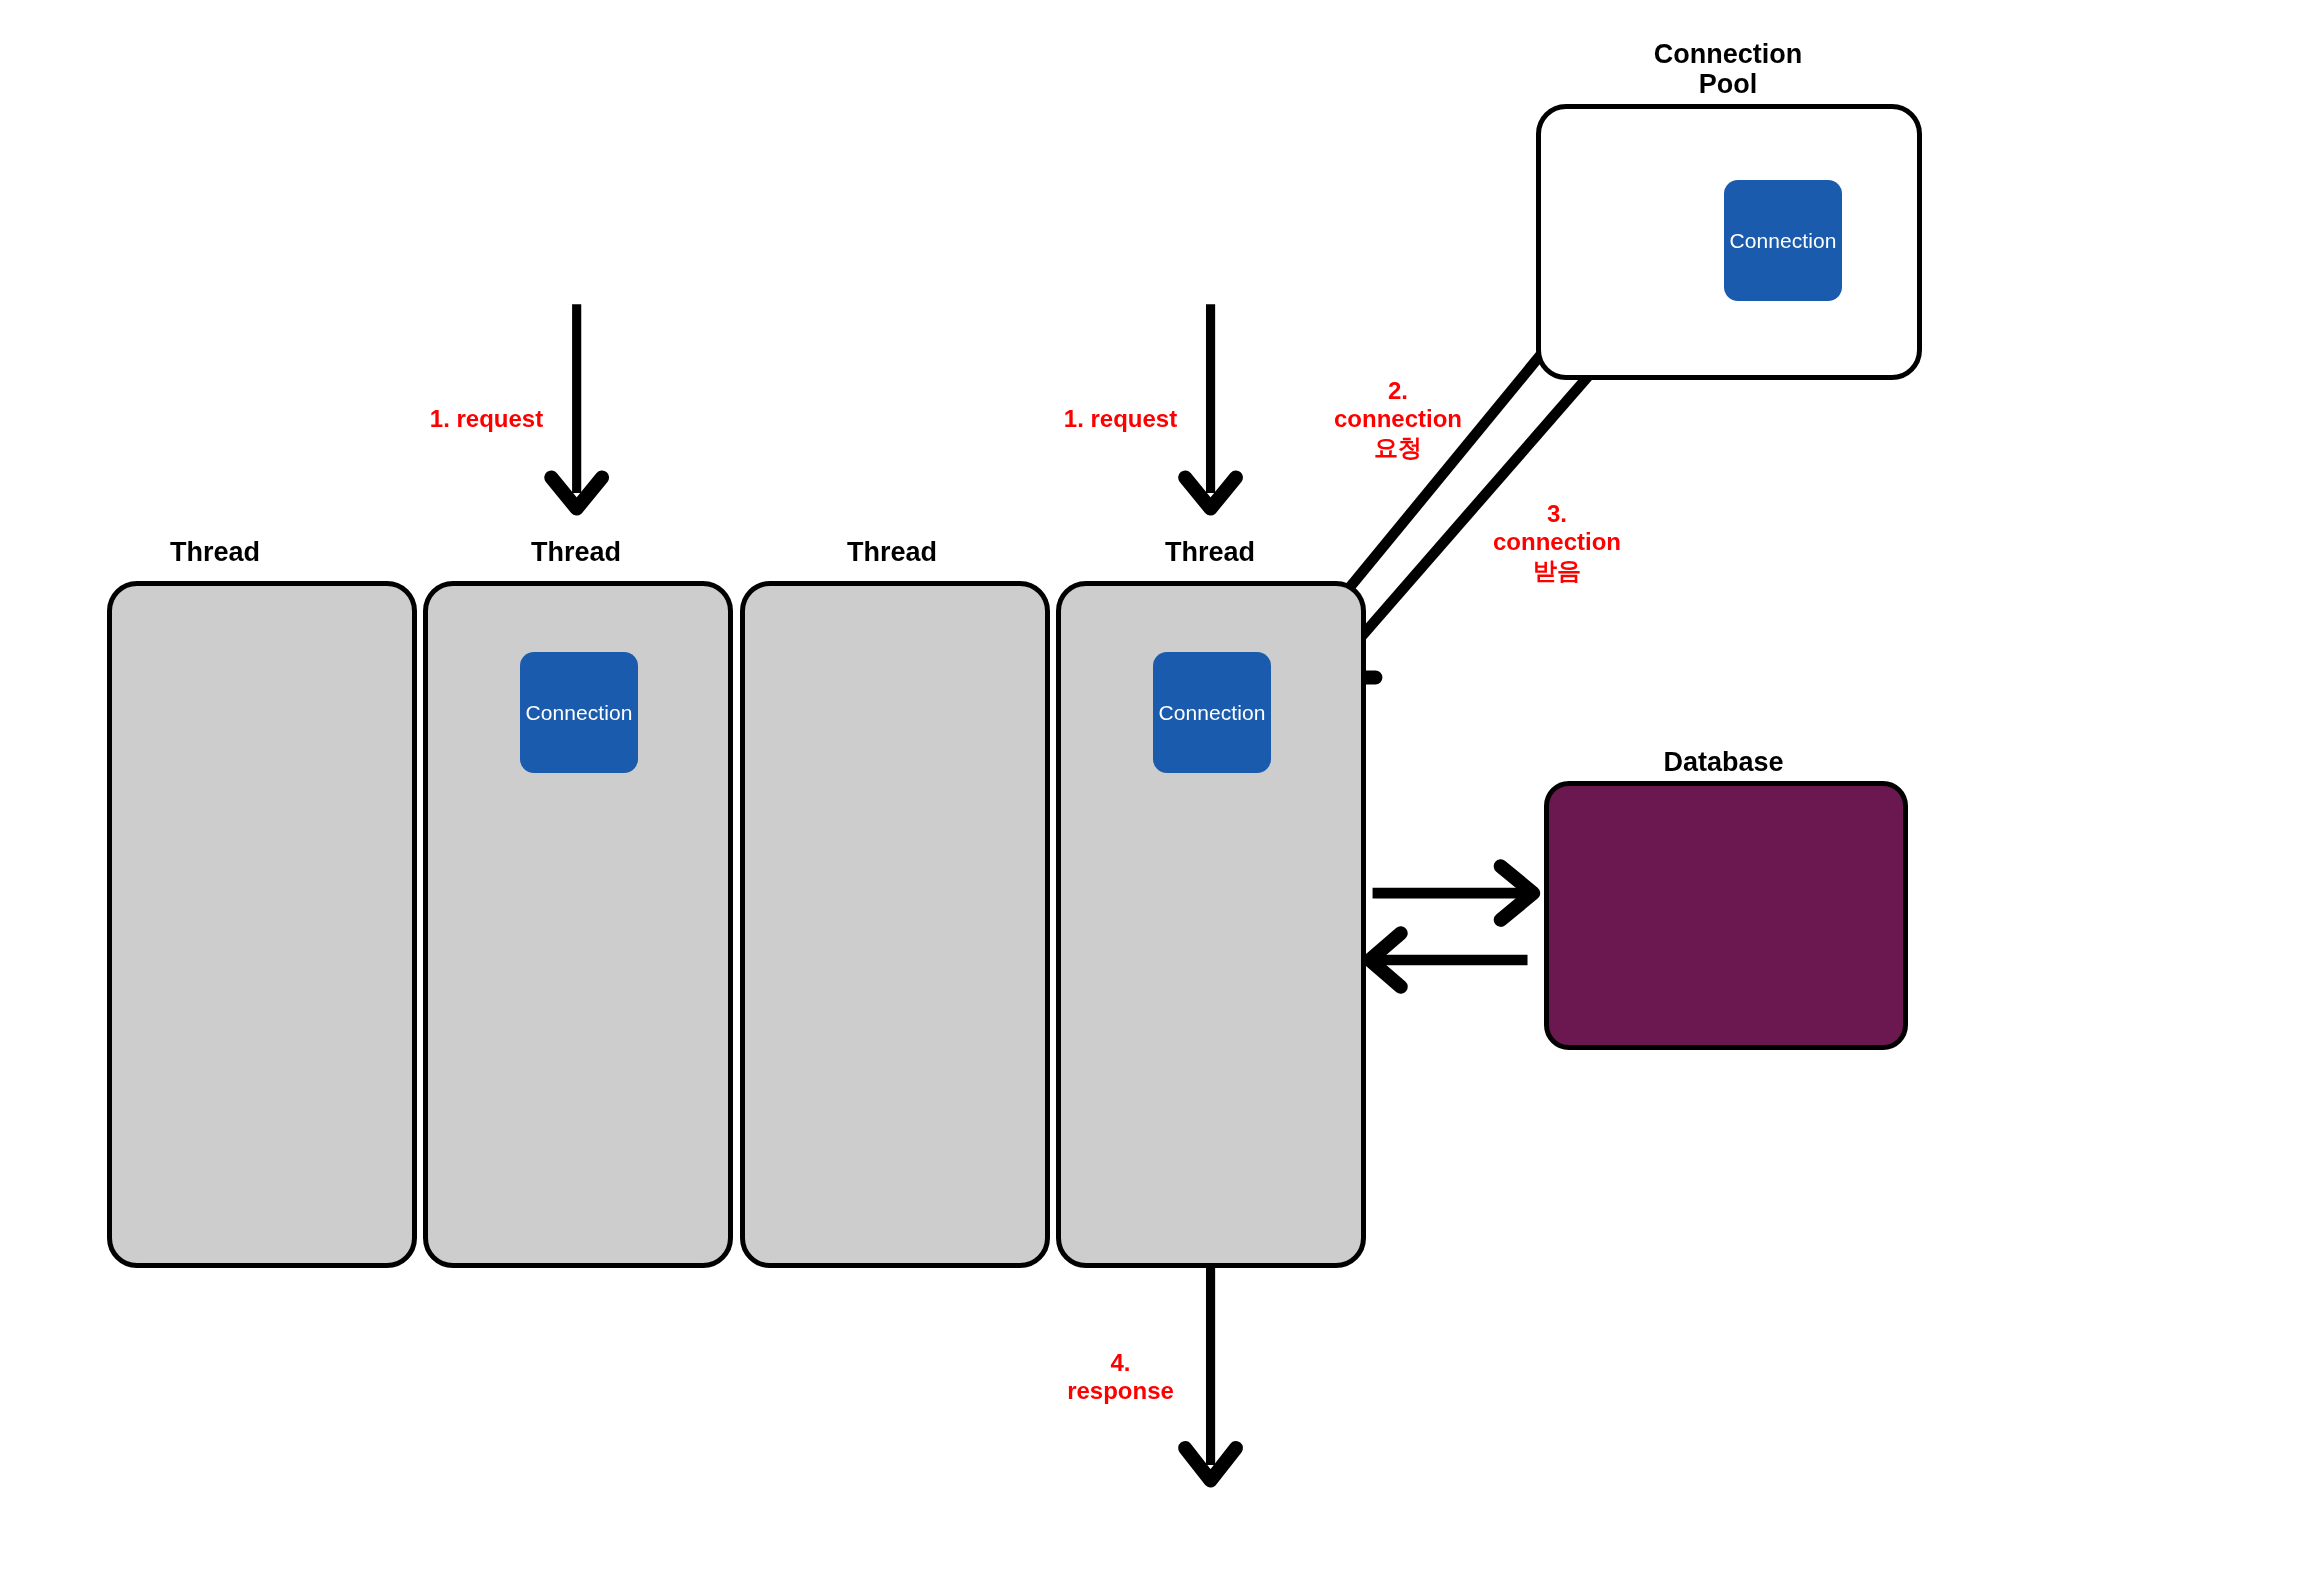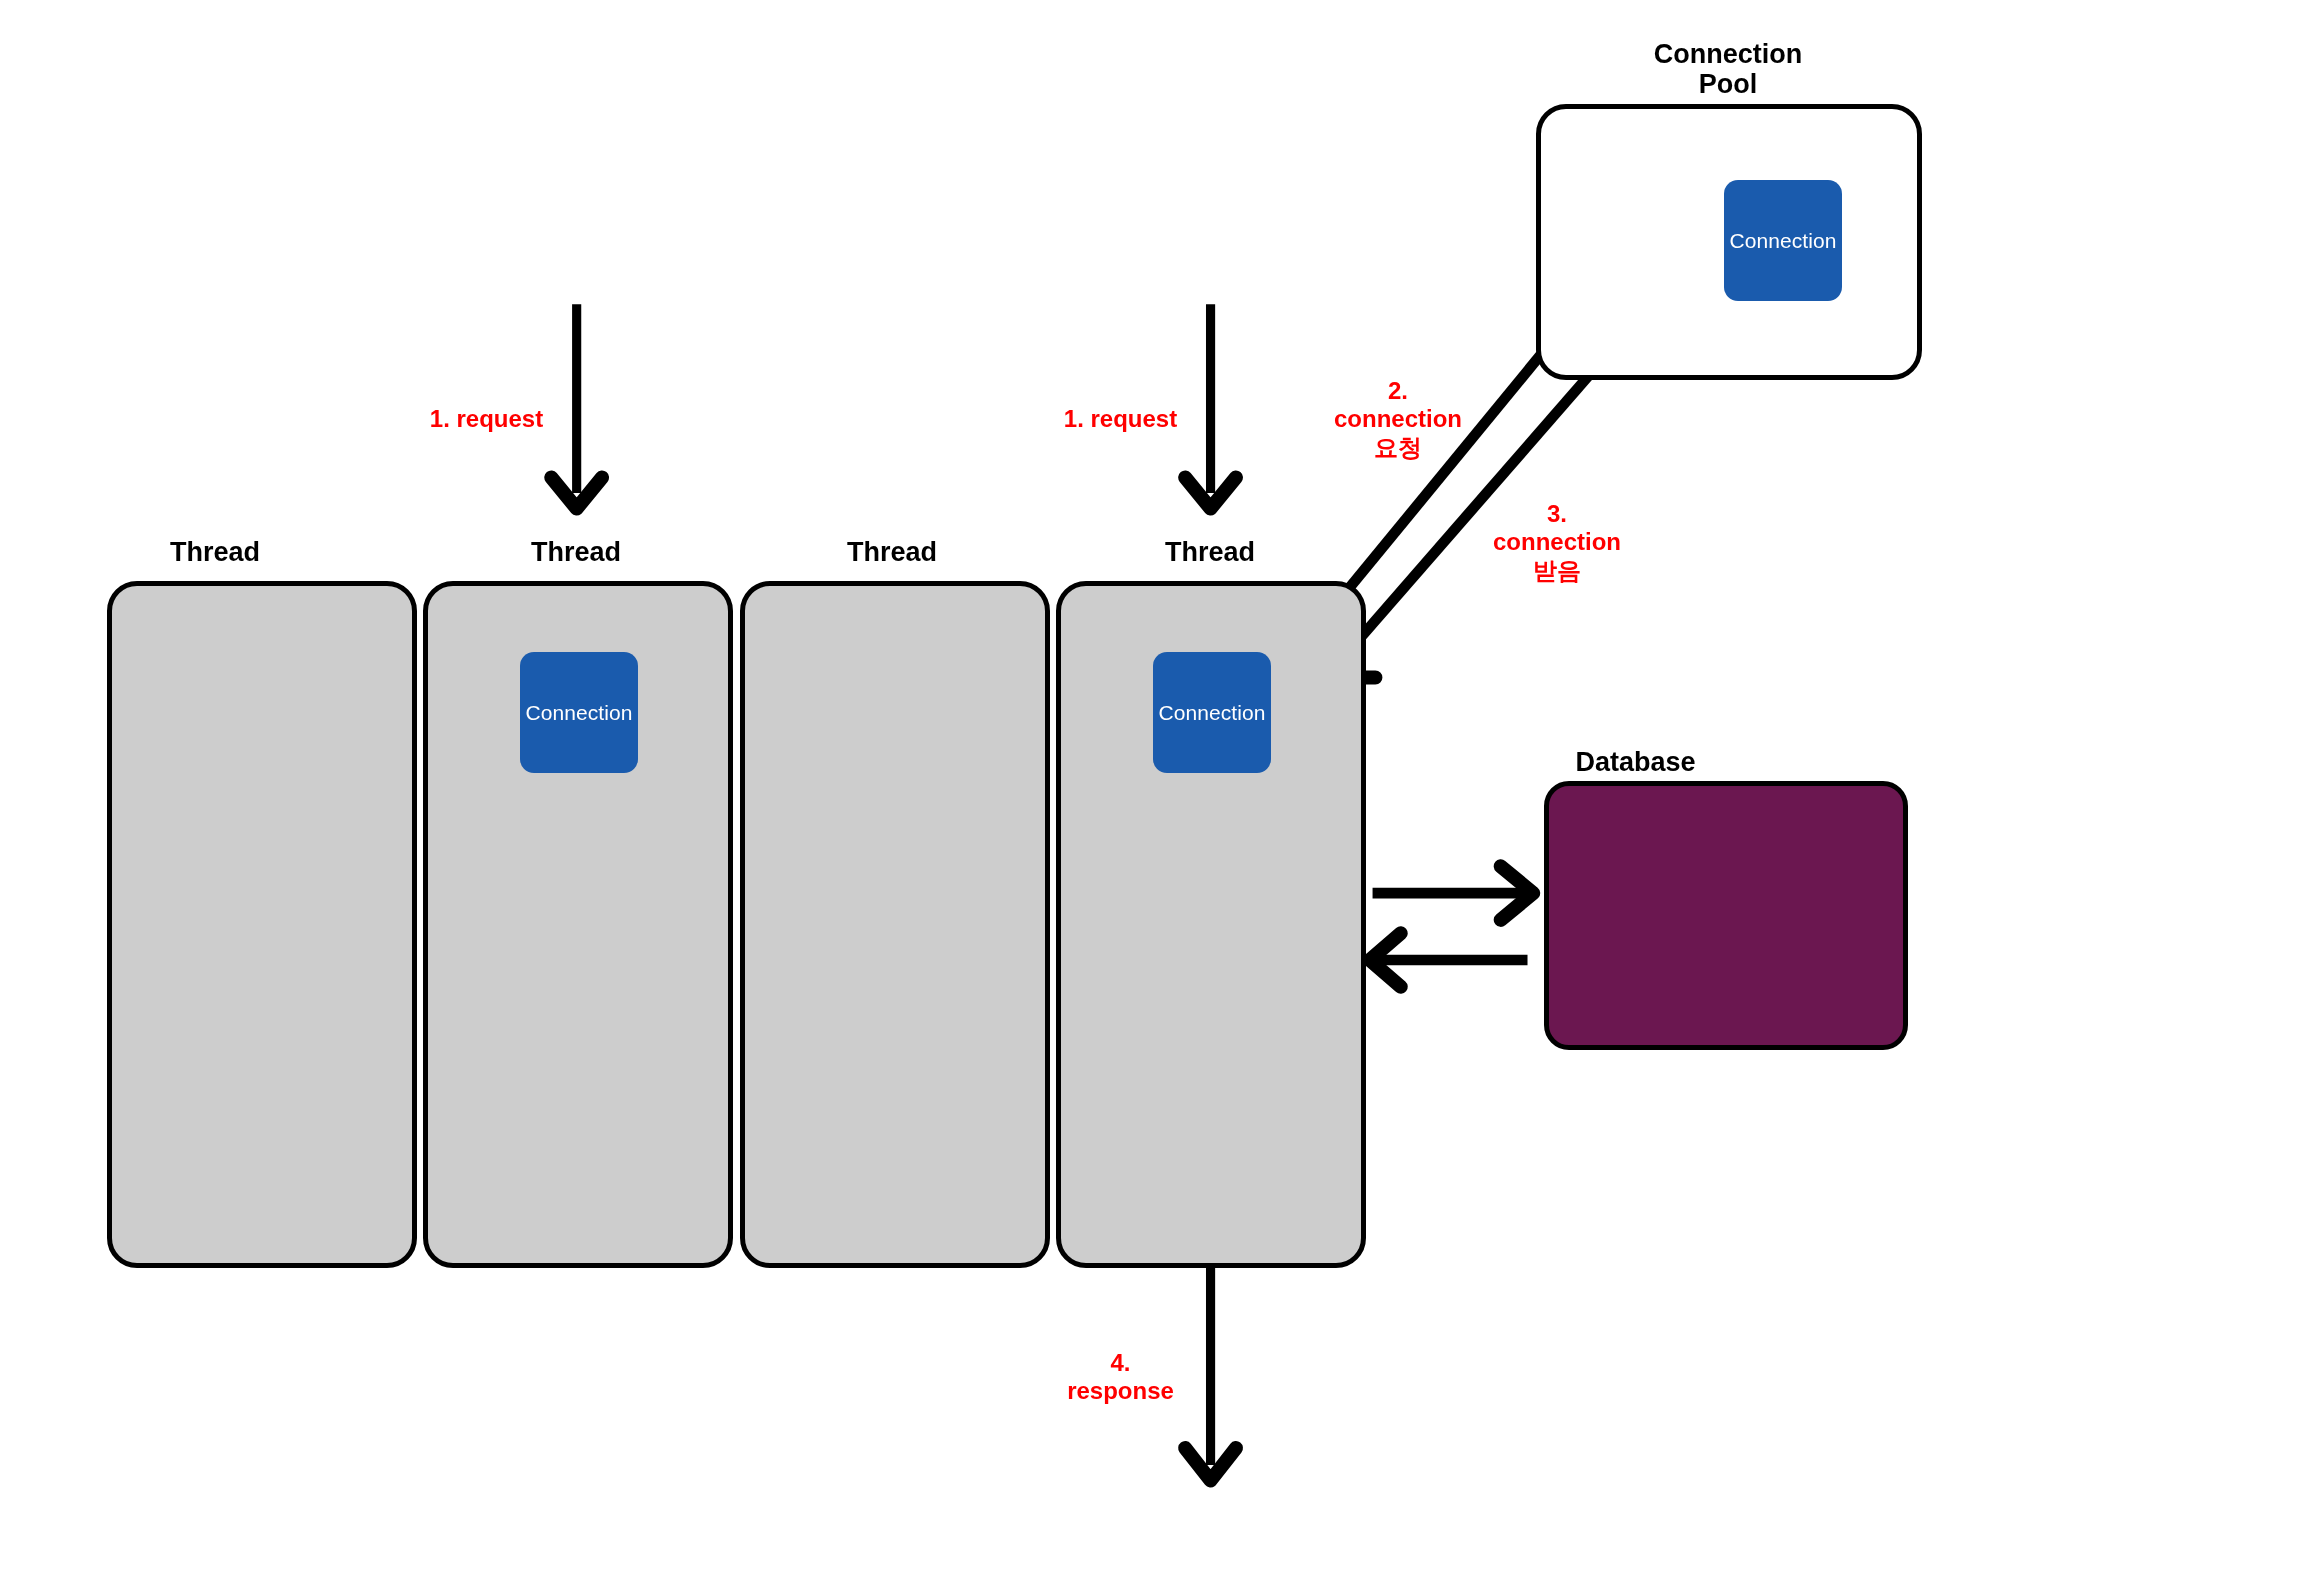--- a/index.html
+++ b/index.html
@@ -137,21 +137,21 @@
 
   <div class="caption" style="left:1108px; top:537px; width:204px;">Thread</div>
   <div class="box thread-box" style="left:1056px; top:581px; width:310px; height:687px;"></div>
   <div class="conn-chip" style="left:1153px; top:652px; width:118px; height:121px;">Connection</div>
 
   <div class="caption" style="left:1536px; top:39px; width:384px;">Connection
 Pool</div>
   <div class="box pool-box" style="left:1536px; top:104px; width:386px; height:276px;"></div>
   <div class="conn-chip" style="left:1724px; top:180px; width:118px; height:121px;">Connection</div>
 
-  <div class="caption" style="left:1456px; top:747px; width:359px;">Database</div>
+  <div class="caption" style="left:1544px; top:747px; width:359px;">Database</div>
   <div class="box db-box" style="left:1544px; top:781px; width:364px; height:269px;"></div>
 
   <div class="annot" style="left:409px; top:405px; width:155px; text-align:center;">1. request</div>
 
   <div class="annot" style="left:1043px; top:405px; width:155px; text-align:center;">1. request</div>
 
   <div class="annot" style="left:1310px; top:377px; width:176px;">2.
 connection
 요청</div>
 

